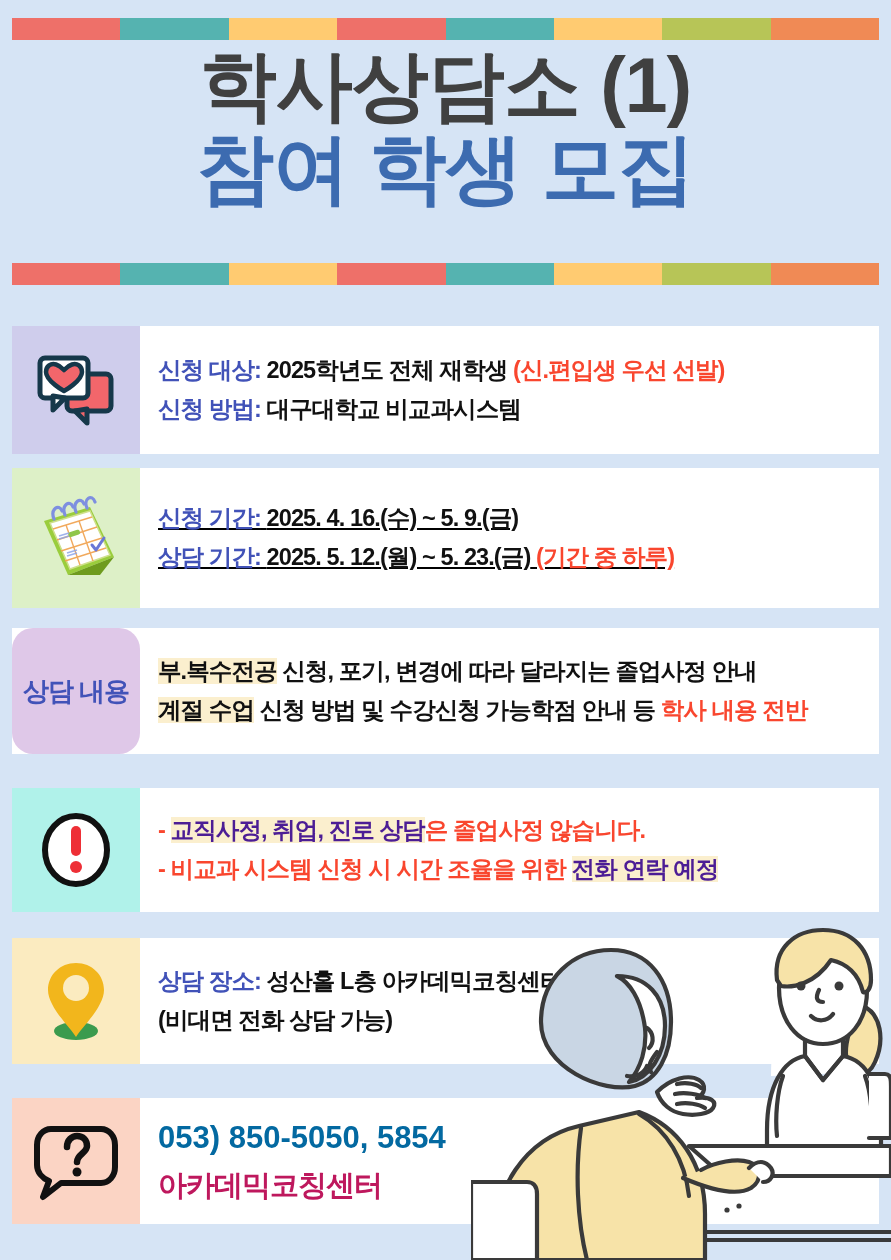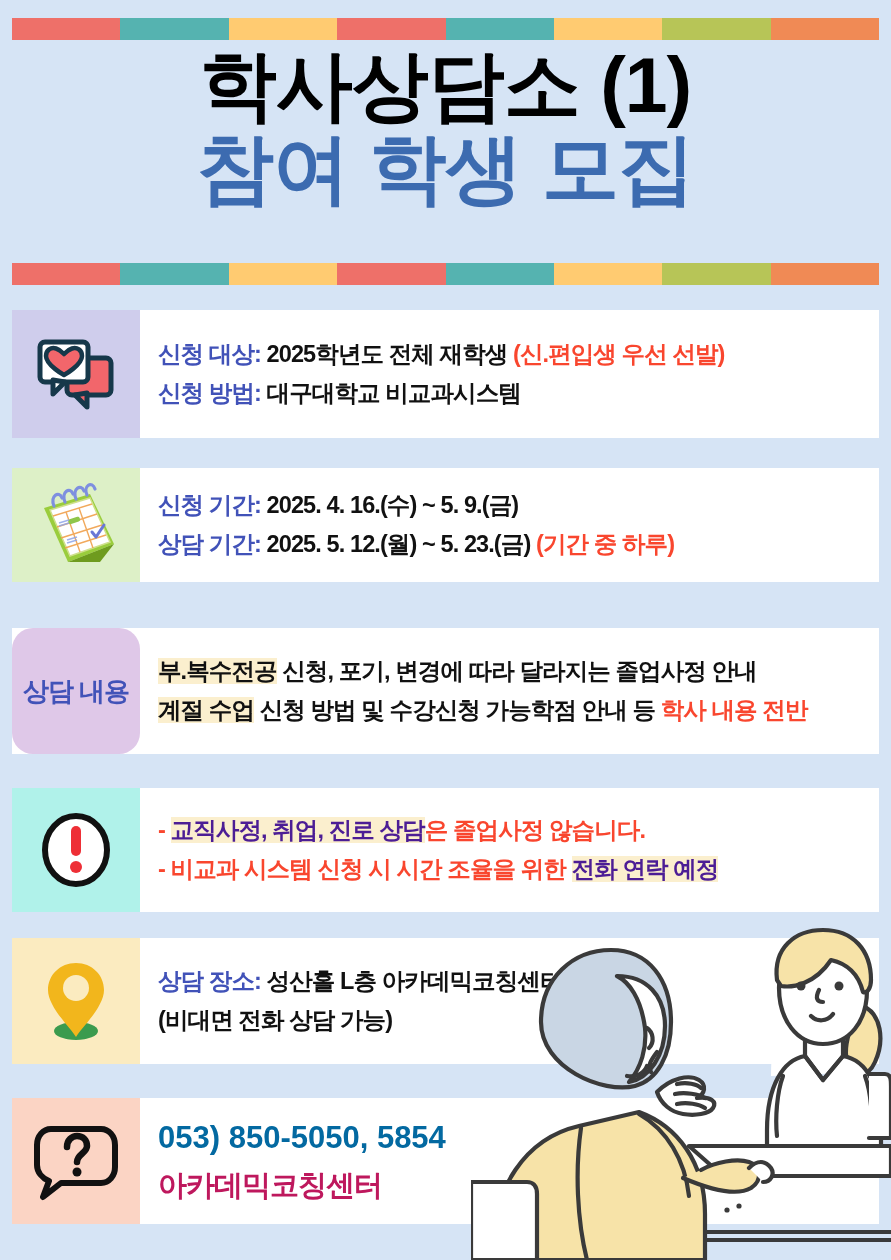--- a/index.html
+++ b/index.html
@@ -45,21 +45,21 @@
     width: 891px;
     text-align: center;
   }
   .title-line {
     font-size: 77px;
     font-weight: 900;
     letter-spacing: -1px;
     line-height: 1.08;
     white-space: nowrap;
   }
-  .title-line.l1 { color: #000000; }
+  .title-line.l1 { color: #404040; }
   .title-line.l2 { color: #3C6BB0; }
 
   
   .card {
     position: absolute;
     left: 12px;
     width: 867px;
     display: flex;
     align-items: stretch;
     background: #ffffff;
@@ -151,21 +151,21 @@
       <div class="bar-seg" style="background: rgb(238, 112, 105); flex: 1 1 0%;"></div>
       <div class="bar-seg" style="background: rgb(85, 179, 176); flex: 1 1 0%;"></div>
       <div class="bar-seg" style="background: rgb(255, 203, 113); flex: 1 1 0%;"></div>
       <div class="bar-seg" style="background: rgb(238, 112, 105); flex: 1 1 0%;"></div>
       <div class="bar-seg" style="background: rgb(85, 179, 176); flex: 1 1 0%;"></div>
       <div class="bar-seg" style="background: rgb(255, 203, 113); flex: 1 1 0%;"></div>
       <div class="bar-seg" style="background: rgb(183, 197, 87); flex: 1 1 0%;"></div>
       <div class="bar-seg" style="background: rgb(240, 138, 85); flex: 1 1 0%;"></div>
     </div>
 
-  <div class="card" id="card-1" style="top:310px; height:128px;">
+  <div class="card" id="card-1" style="top:326px; height:128px;">
     <div class="card-icon" style="background:#CFCDEC;">
       <svg width="84" height="78" viewBox="0 0 84 78">
         <rect x="33" y="23" width="44" height="37" rx="5" fill="#F2666B" stroke="#16384A" stroke-width="5"></rect>
         <path d="M53 58 l0 14 l-12 -12 z" fill="#F2666B" stroke="#16384A" stroke-width="5" stroke-linejoin="round"></path>
         <rect x="6" y="7" width="48" height="40" rx="5" fill="#ffffff" stroke="#16384A" stroke-width="5"></rect>
         <path d="M19 45 l0 14 l12 -12 z" fill="#ffffff" stroke="#16384A" stroke-width="5" stroke-linejoin="round"></path>
         <path d="M30 40 C 30 40, 12 30, 12 21 C 12 15, 17 12, 22 13.5 C 26 14.7, 30 19, 30 19 C 30 19, 34 14.7, 38 13.5 C 43 12, 48 15, 48 21 C 48 30, 30 40, 30 40 Z" fill="#F2666B" stroke="#16384A" stroke-width="4.5" stroke-linejoin="round"></path>
       </svg>
     </div>
     <div class="card-body">
@@ -174,21 +174,21 @@
         <span>2025학년도 전체 재학생</span>
         <span class="red">(신.편입생 우선 선발)</span>
       </div>
       <div class="line">
         <span class="lbl">신청 방법:</span>
         <span>대구대학교 비교과시스템</span>
       </div>
     </div>
   </div>
 
-  <div class="card" id="card-2" style="top:468px; height:114px;">
+  <div class="card" id="card-2" style="top:468px; height:140px;text-decoration:underline;">
     <div class="card-icon" style="background:#DDF0C7;">
       <svg width="96" height="86" viewBox="0 0 96 86">
         <path d="M16 26 L62 12 L86 62 L40 80 Z" fill="#9ACD3C"></path>
         <path d="M40 80 L86 62 L72 80 Z" fill="#6E9B1E"></path>
         <path d="M22 28 L62 16 L82 60 L42 74 Z" fill="#ffffff" stroke="#CFE08C" stroke-width="1.5"></path>
         <g stroke="#F0A04B" stroke-width="1.4" fill="none" opacity="0.9">
           <path d="M25 34 L64 22"></path>
             <path d="M29 45 L69 32"></path>
             <path d="M33 56 L74 43"></path>
             <path d="M37 66 L78 53"></path>

